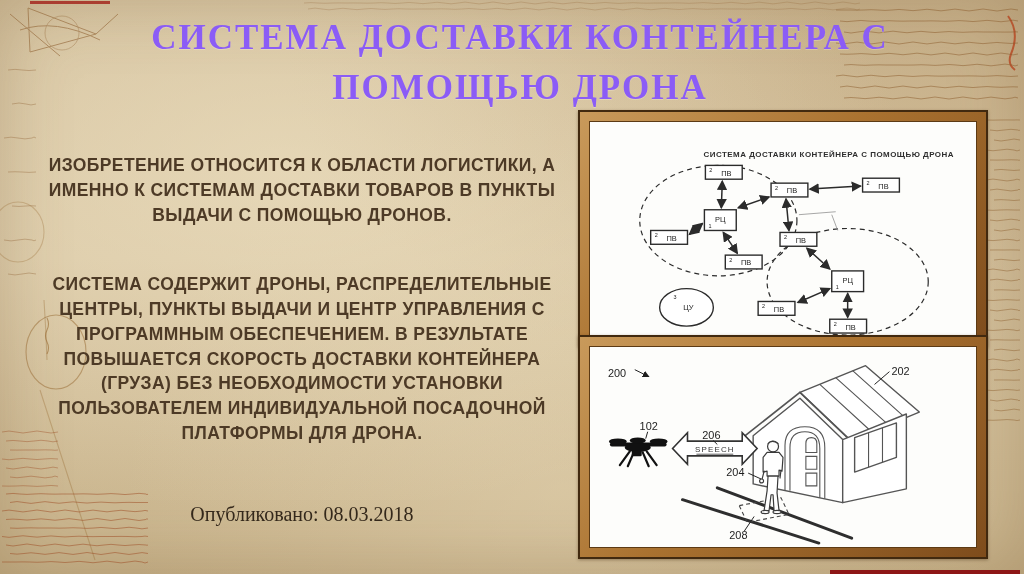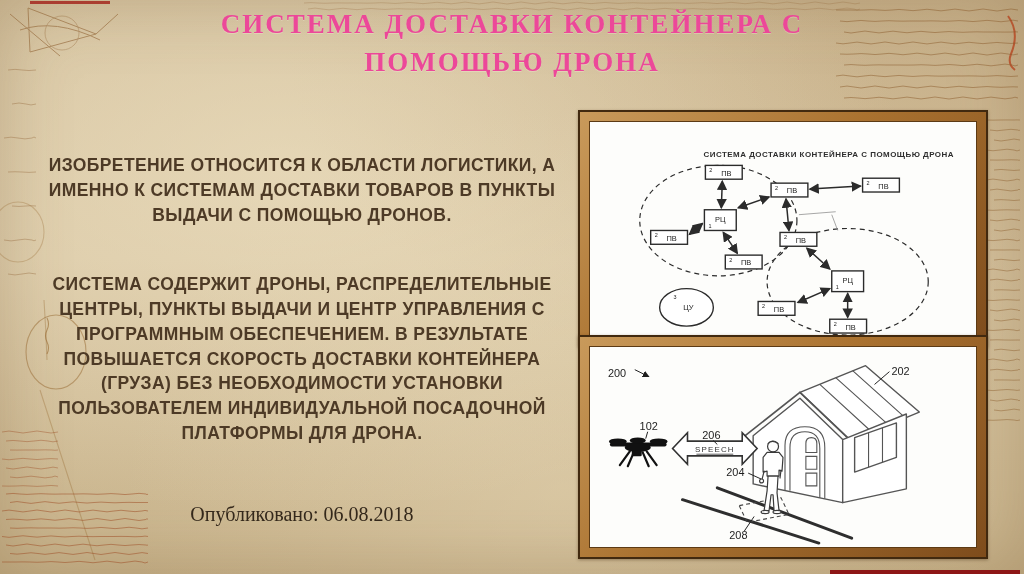--- a/index.html
+++ b/index.html
@@ -8,23 +8,23 @@
     font-family:"Liberation Sans",sans-serif;
     background:
       radial-gradient(ellipse at 28% 30%, rgba(242,230,200,.55), rgba(0,0,0,0) 60%),
       radial-gradient(ellipse at 55% 85%, rgba(228,212,178,.5), rgba(0,0,0,0) 55%),
       radial-gradient(ellipse at 95% 8%, rgba(186,158,116,.45), rgba(0,0,0,0) 50%),
       linear-gradient(180deg,#d2bf9b,#d8c6a3 45%,#c8b38b);
   }
   .slide{position:absolute;inset:0;box-shadow:inset 0 0 70px rgba(110,80,40,.28);}
   .bg{position:absolute;left:0;top:0;z-index:0;pointer-events:none;}
   .title{
-    position:absolute;top:5px;left:62px;width:900px;margin:0;z-index:2;
+    position:absolute;top:5px;left:62px;width:900px;margin:8px;z-index:2;
     text-align:center;font-family:"Liberation Serif",serif;font-weight:bold;
-    font-size:27px;line-height:1.42;letter-spacing:2px;color:#ec4899;
+    font-size:35px;line-height:1.42;letter-spacing:2px;color:#8b5cf6;
     white-space:pre-line;text-shadow:0 1px 0 rgba(255,250,235,.25);
   }
   .body-par{
     position:absolute;left:42px;width:520px;margin:0;z-index:2;
     text-align:center;font-weight:bold;font-size:17.5px;line-height:1.42;
     letter-spacing:.4px;color:#4d3a26;
   }
   .p1{top:153px;}
   .p2{top:272px;}
   .published{
@@ -154,21 +154,21 @@
         <path d="M4 240 q7 1.8 14 0 q7 -1.7 14 0 q2 1.6 4 0" stroke="#8a5a2a" fill="none" stroke-width="1" opacity="0.35"></path>
         <path d="M8 274 q7 1.9 14 0 q7 -2.0 14 0" stroke="#8a5a2a" fill="none" stroke-width="1" opacity="0.35"></path>
       </g>
   </svg>
 
   <h1 class="title">СИСТЕМА ДОСТАВКИ КОНТЕЙНЕРА С
 ПОМОЩЬЮ ДРОНА</h1>
 
   <p class="body-par p2">СИСТЕМА СОДЕРЖИТ ДРОНЫ, РАСПРЕДЕЛИТЕЛЬНЫЕ ЦЕНТРЫ, ПУНКТЫ ВЫДАЧИ И ЦЕНТР УПРАВЛЕНИЯ С ПРОГРАММНЫМ ОБЕСПЕЧЕНИЕМ. В РЕЗУЛЬТАТЕ ПОВЫШАЕТСЯ СКОРОСТЬ ДОСТАВКИ КОНТЕЙНЕРА (ГРУЗА) БЕЗ НЕОБХОДИМОСТИ УСТАНОВКИ ПОЛЬЗОВАТЕЛЕМ ИНДИВИДУАЛЬНОЙ ПОСАДОЧНОЙ ПЛАТФОРМЫ ДЛЯ ДРОНА.</p>
   <p class="body-par p1">ИЗОБРЕТЕНИЕ ОТНОСИТСЯ К ОБЛАСТИ ЛОГИСТИКИ, А ИМЕННО К СИСТЕМАМ ДОСТАВКИ ТОВАРОВ В ПУНКТЫ ВЫДАЧИ С ПОМОЩЬЮ ДРОНОВ.</p>
-  <p class="published">Опубликовано: 06.08.2018</p>
+  <p class="published">Опубликовано: 08.03.2018</p>
 
   <div class="frame panel1">
     <div class="frame-inner">
       <svg viewBox="0 0 388 216" preserveAspectRatio="none">
         <defs>
           <marker id="ah1" markerWidth="7" markerHeight="7" refX="6" refY="3.5" orient="auto-start-reverse">
             <path d="M0 0 L7 3.5 L0 7 Z" fill="#2b2b2b"></path>
           </marker>
         </defs>
         <text class="net-title" x="240" y="36" text-anchor="middle">СИСТЕМА ДОСТАВКИ КОНТЕЙНЕРА С ПОМОЩЬЮ ДРОНА</text>

